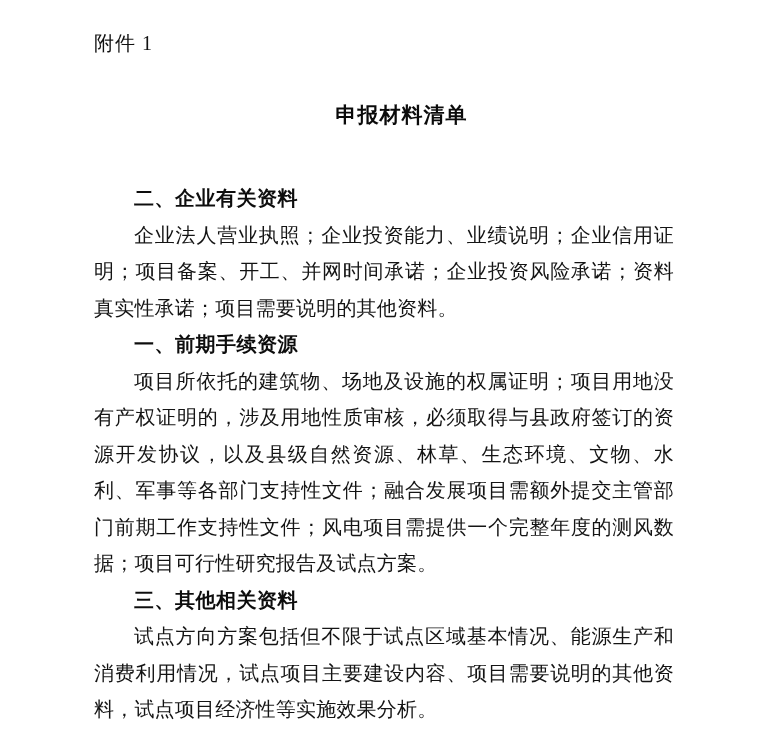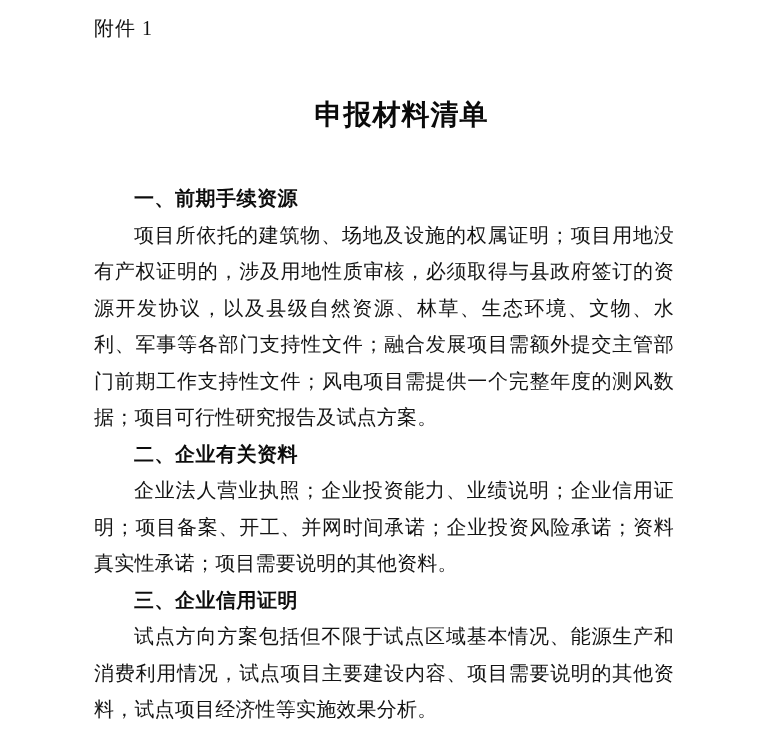--- a/index.html
+++ b/index.html
@@ -16,34 +16,34 @@
     width: 765px;
     height: 751px;
     background: #ffffff;
     color: #111111;
     font-family: "Liberation Serif", "DejaVu Serif", serif;
   }
 
   .attachment-label {
     position: absolute;
     left: 94px;
-    top: 15px;
+    top: 30px;
     font-size: 20px;
     line-height: 26px;
     color: #111111;
     letter-spacing: 1px;
   }
 
   .doc-title {
     position: absolute;
     left: 0;
     top: 97px;
     width: 765px;
     text-align: center;
-    font-size: 28px;
+    font-size: 21px;
     line-height: 36px;
     font-weight: bold;
     color: #0a0a0a;
     letter-spacing: 1px;
     font-family: "Liberation Serif", "DejaVu Serif", serif;
     padding-left: 38px;
   }
 
   .doc-body {
     position: absolute;
@@ -79,29 +79,29 @@
 
 <div class="page">
 
   <div class="attachment-label">附件 1</div>
 
   <h1 class="doc-title">申报材料清单</h1>
 
   <div class="doc-body">
 
     <div class="section">
+      <div class="section-heading">二、企业有关资料</div>
+      <p class="section-paragraph">企业法人营业执照；企业投资能力、业绩说明；企业信用证明；项目备案、开工、并网时间承诺；企业投资风险承诺；资料真实性承诺；项目需要说明的其他资料。</p>
+    </div>
+
+    <div class="section">
       <div class="section-heading">一、前期手续资源</div>
       <p class="section-paragraph">项目所依托的建筑物、场地及设施的权属证明；项目用地没有产权证明的，涉及用地性质审核，必须取得与县政府签订的资源开发协议，以及县级自然资源、林草、生态环境、文物、水利、军事等各部门支持性文件；融合发展项目需额外提交主管部门前期工作支持性文件；风电项目需提供一个完整年度的测风数据；项目可行性研究报告及试点方案。</p>
     </div>
 
     <div class="section">
-      <div class="section-heading">二、企业有关资料</div>
-      <p class="section-paragraph">企业法人营业执照；企业投资能力、业绩说明；企业信用证明；项目备案、开工、并网时间承诺；企业投资风险承诺；资料真实性承诺；项目需要说明的其他资料。</p>
-    </div>
-
-    <div class="section">
-      <div class="section-heading">三、企业信用证明</div>
+      <div class="section-heading">三、其他相关资料</div>
       <p class="section-paragraph">试点方向方案包括但不限于试点区域基本情况、能源生产和消费利用情况，试点项目主要建设内容、项目需要说明的其他资料，试点项目经济性等实施效果分析。</p>
     </div>
 
   </div>
 
 </div>
 
 </body></html>

